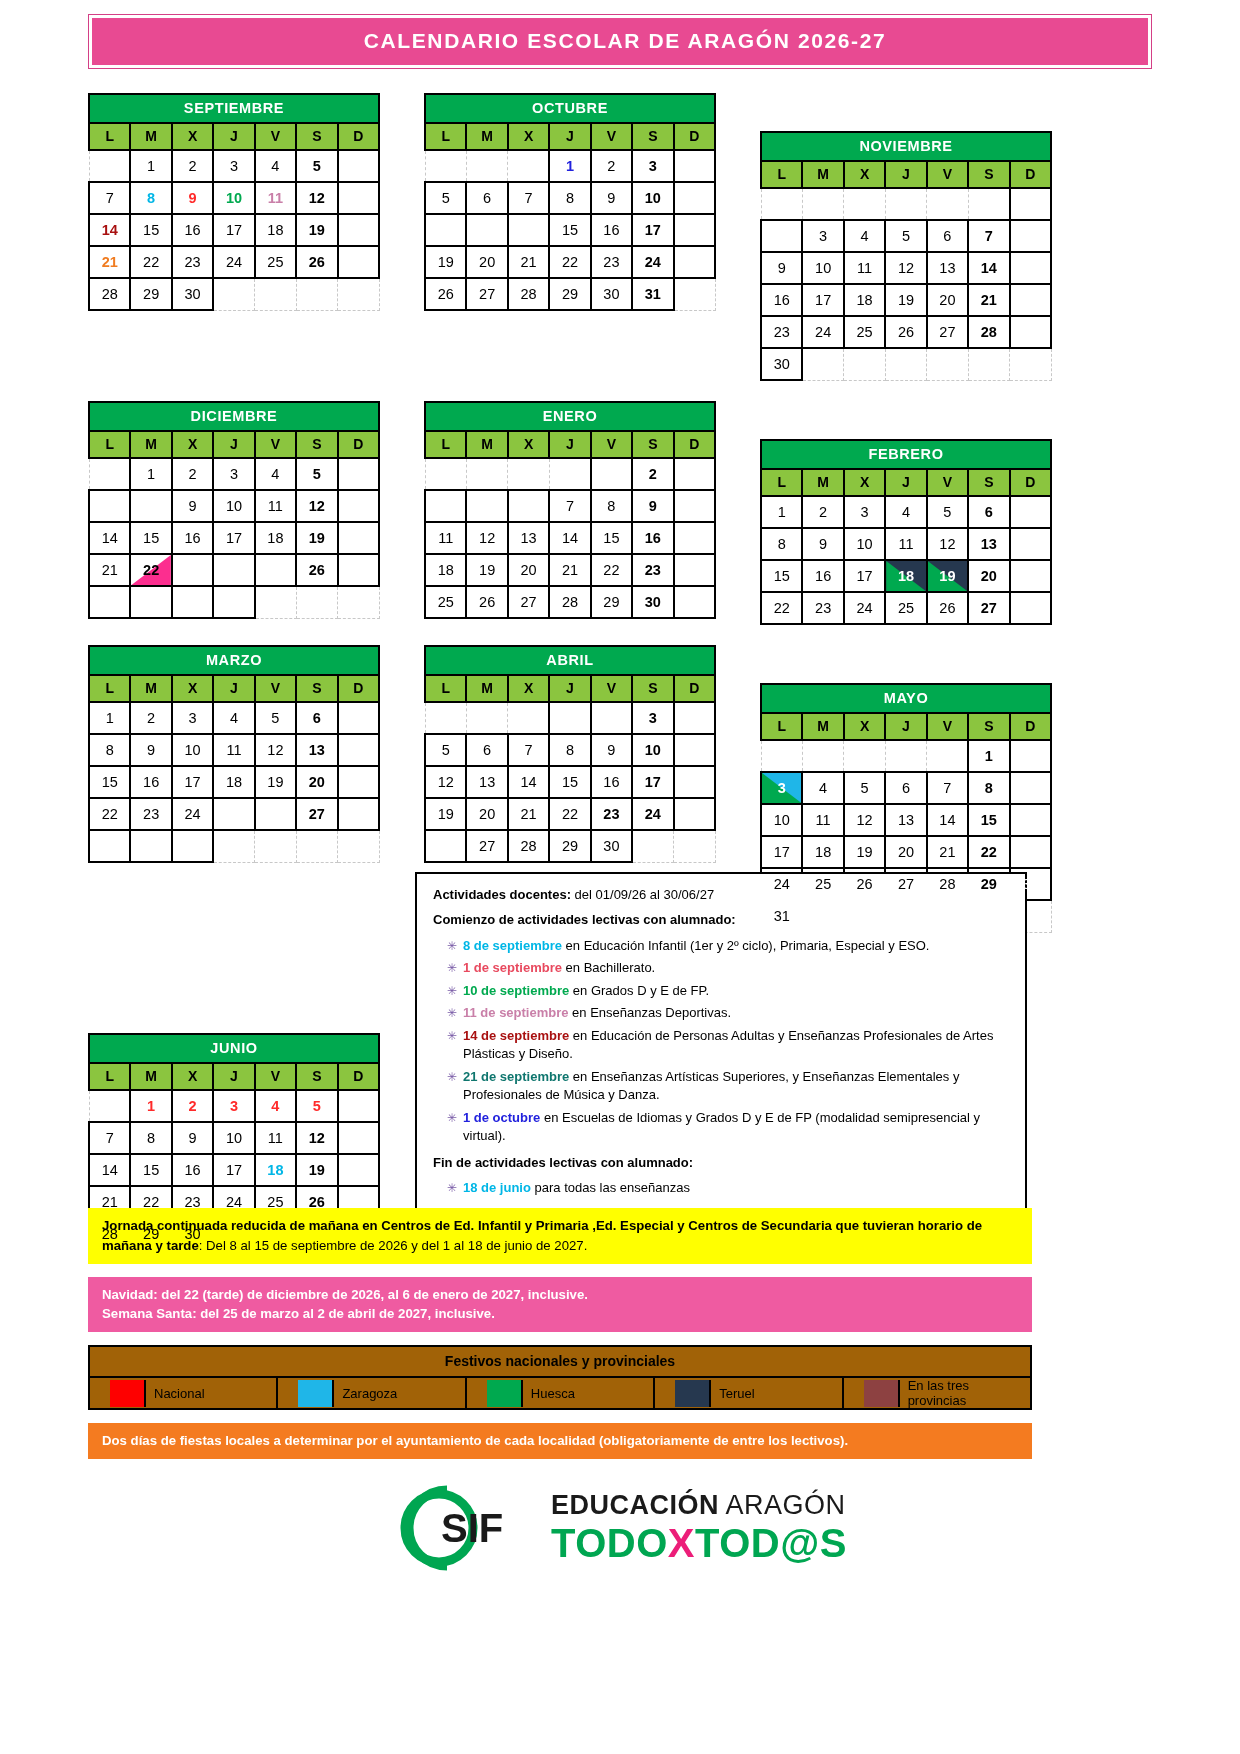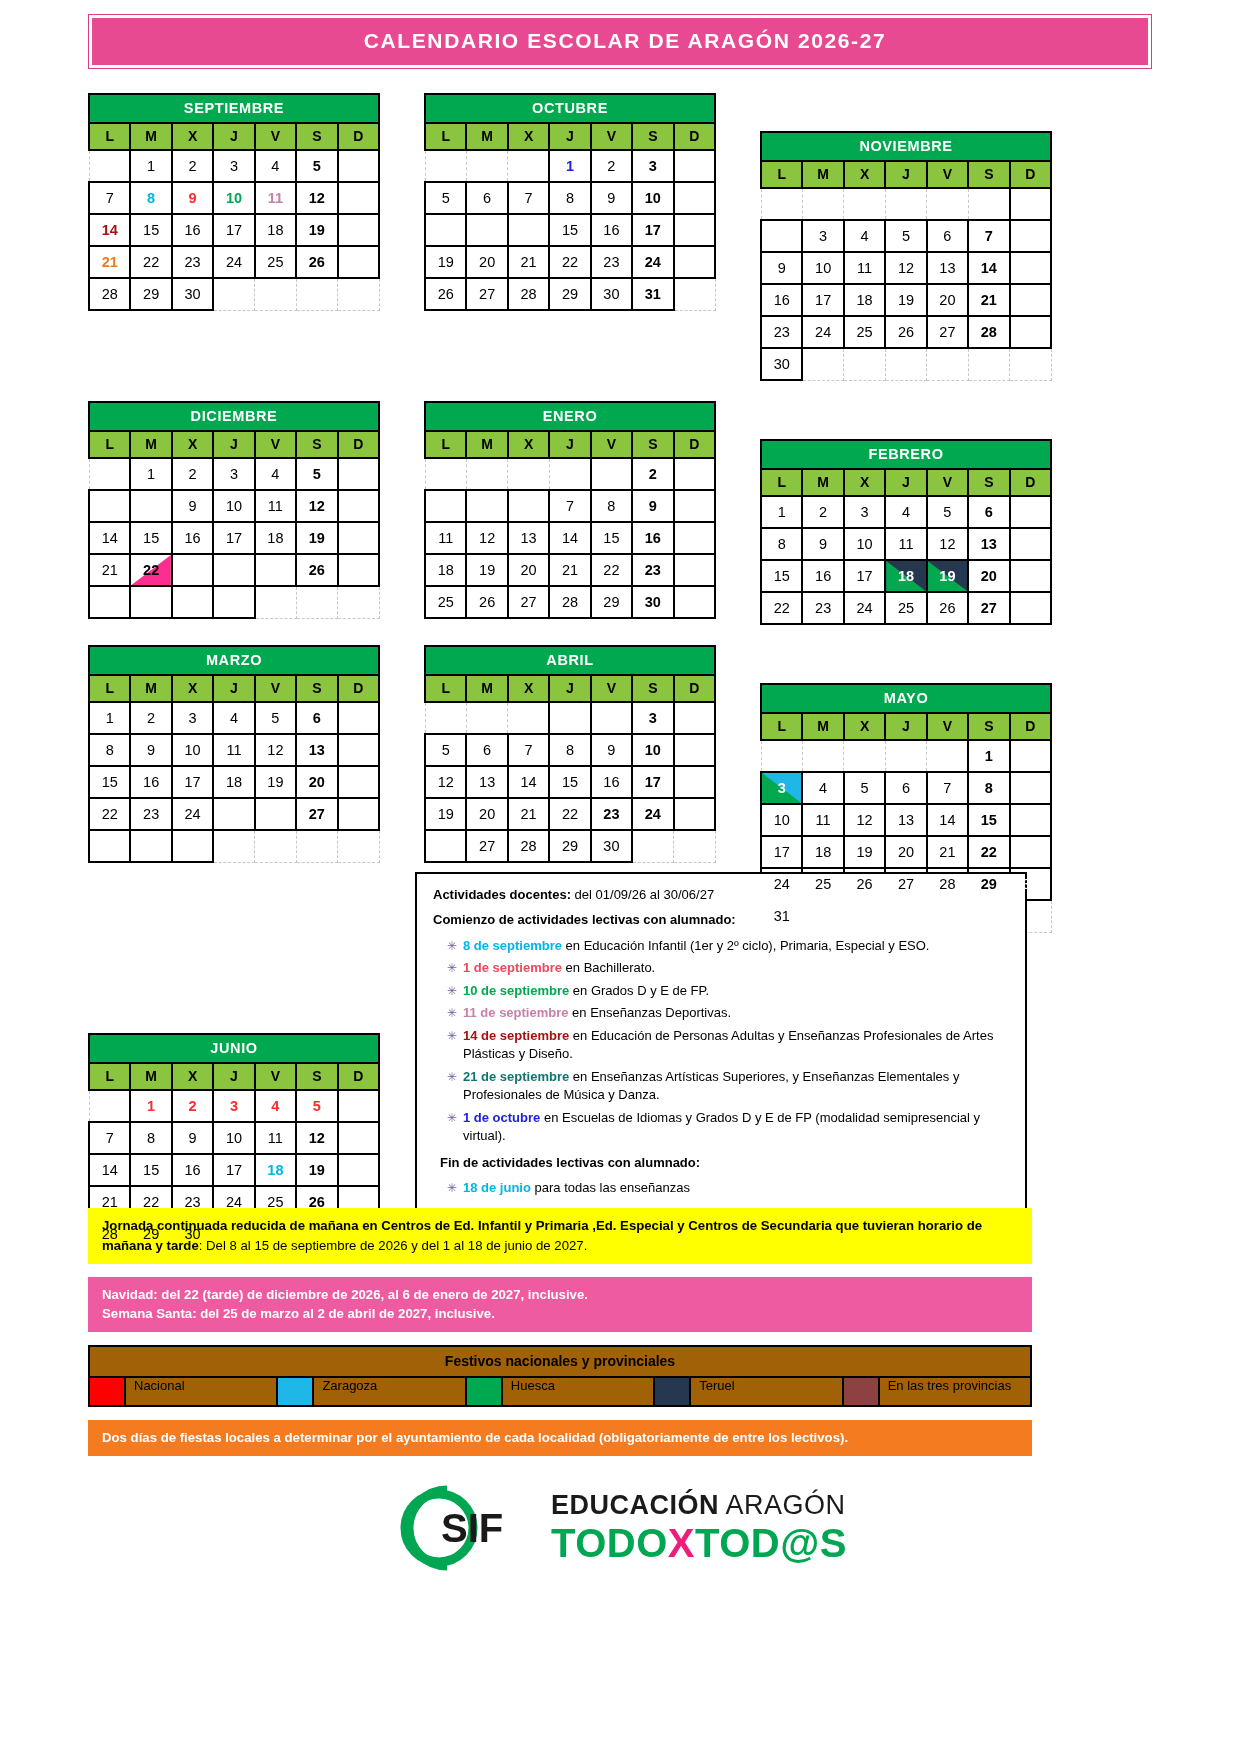--- a/index.html
+++ b/index.html
@@ -123,21 +123,21 @@
     line-height:1.42;
   }
   .notes .hd{ font-weight:bold; margin-bottom:7px; }
   .notes .hd span.norm{ font-weight:normal; }
   .notes ul{ list-style:none; margin:0 0 7px 0; padding:0 0 0 14px; }
   .notes li{ margin-bottom:4px; padding-left:16px; position:relative; }
   .notes li .ast{
     position:absolute; left:0; top:1px;
     color:#7b5ea8; font-size:12px;
   }
-  .notes .hd2{ font-weight:bold; margin:9px 0 6px 7px; }
+  .notes .hd2{ font-weight:bold; margin:9px 0 6px 0; }
 
   
   .strip{
     margin:0 0 0 0;
     padding:8px 14px;
     font-size:13.2px;
     line-height:1.5;
   }
   .strip-yellow{ background:#ffff00; color:#000; font-weight:bold; }
   .strip-yellow .norm{ font-weight:normal; }
@@ -147,21 +147,21 @@
   .bottom-wrap{ position:absolute; left:88px; top:1208px; width:944px; }
   .sp{ height:13px; }
 
   
   .legend-box{ border:2px solid #000; background:#a16207; }
   .legend-title{
     text-align:center; font-weight:bold; font-size:14px;
     padding:6px 0 7px 0; border-bottom:2px solid #000;
   }
   .legend-row{ display:flex; }
-  .legend-item{ display:flex; align-items:flex-start; flex:1; border-right:2px solid #000; }
+  .legend-item{ display:flex; align-items:center; flex:1; border-right:2px solid #000;padding-left:20px; }
   .legend-item:last-child{ border-right:none; }
   .legend-swatch{ width:36px; height:27px; flex:0 0 36px; border-right:2px solid #000; }
   .legend-label{ font-size:13px; padding-left:8px; }
 
   
   .logo{
     position:absolute; left:0; right:0; top:1480px;
     display:flex; justify-content:center; align-items:center; gap:26px;
   }
   .logo-c{ position:relative; width:132px; height:96px; }

